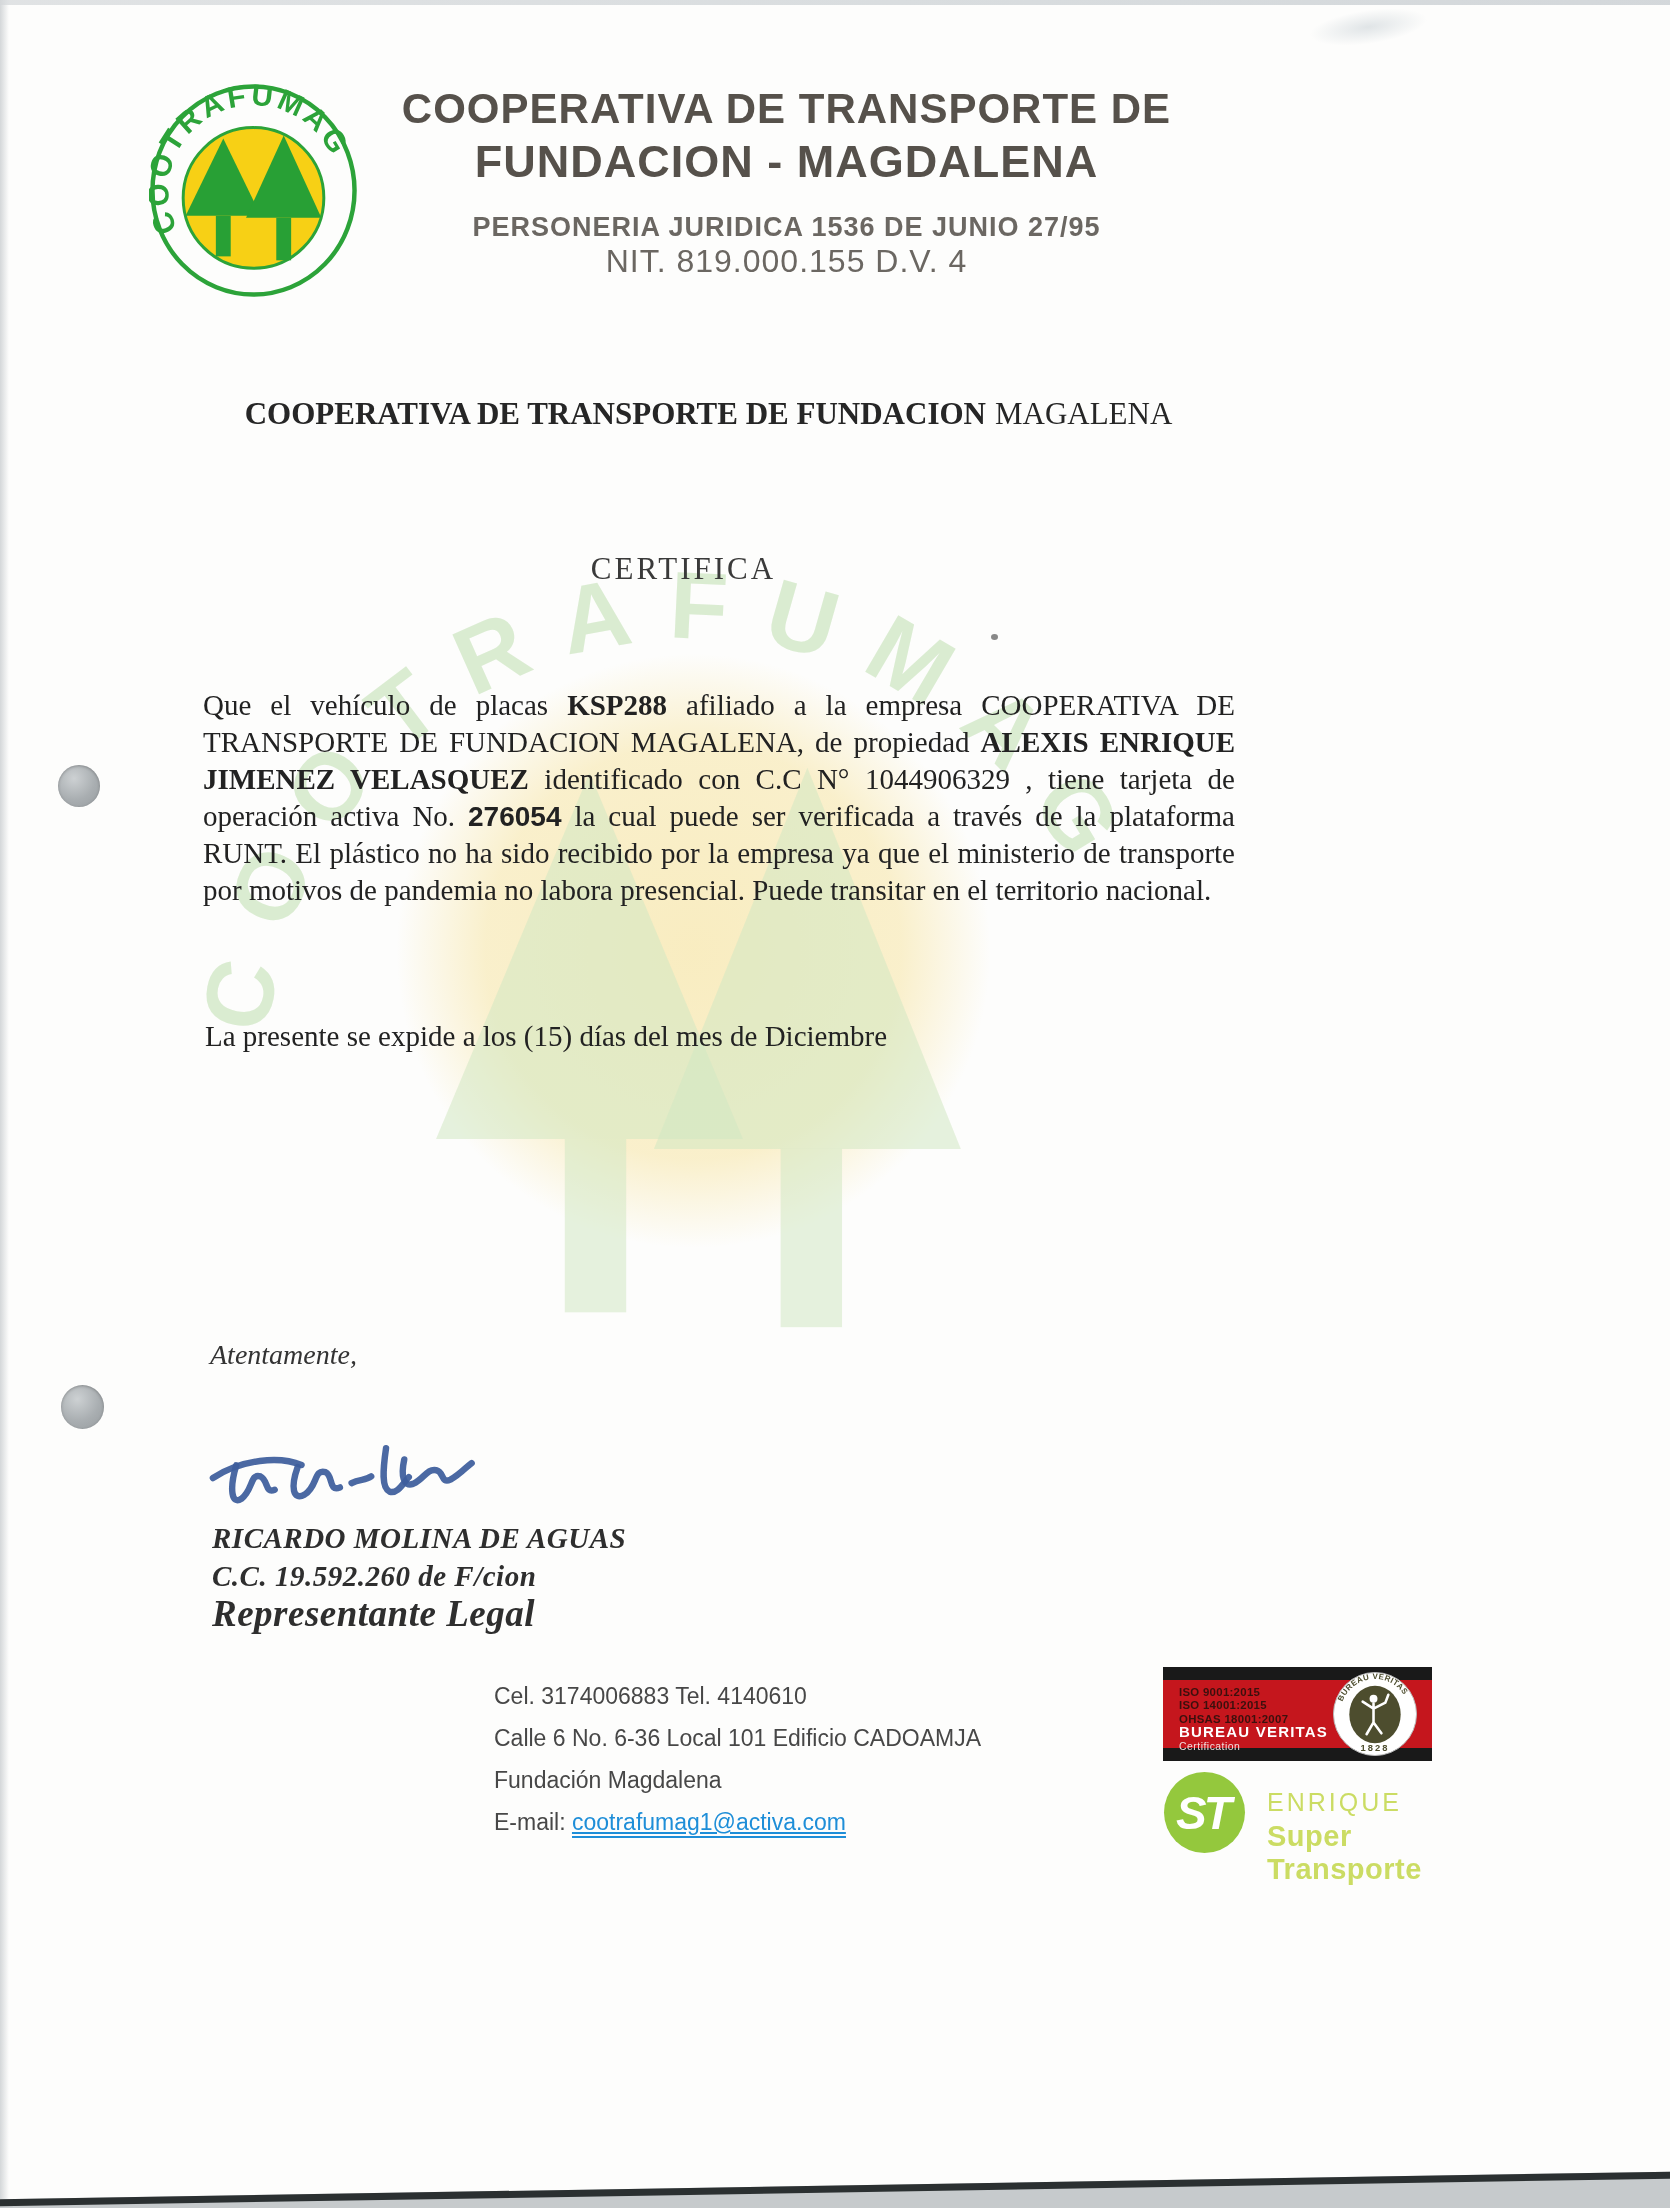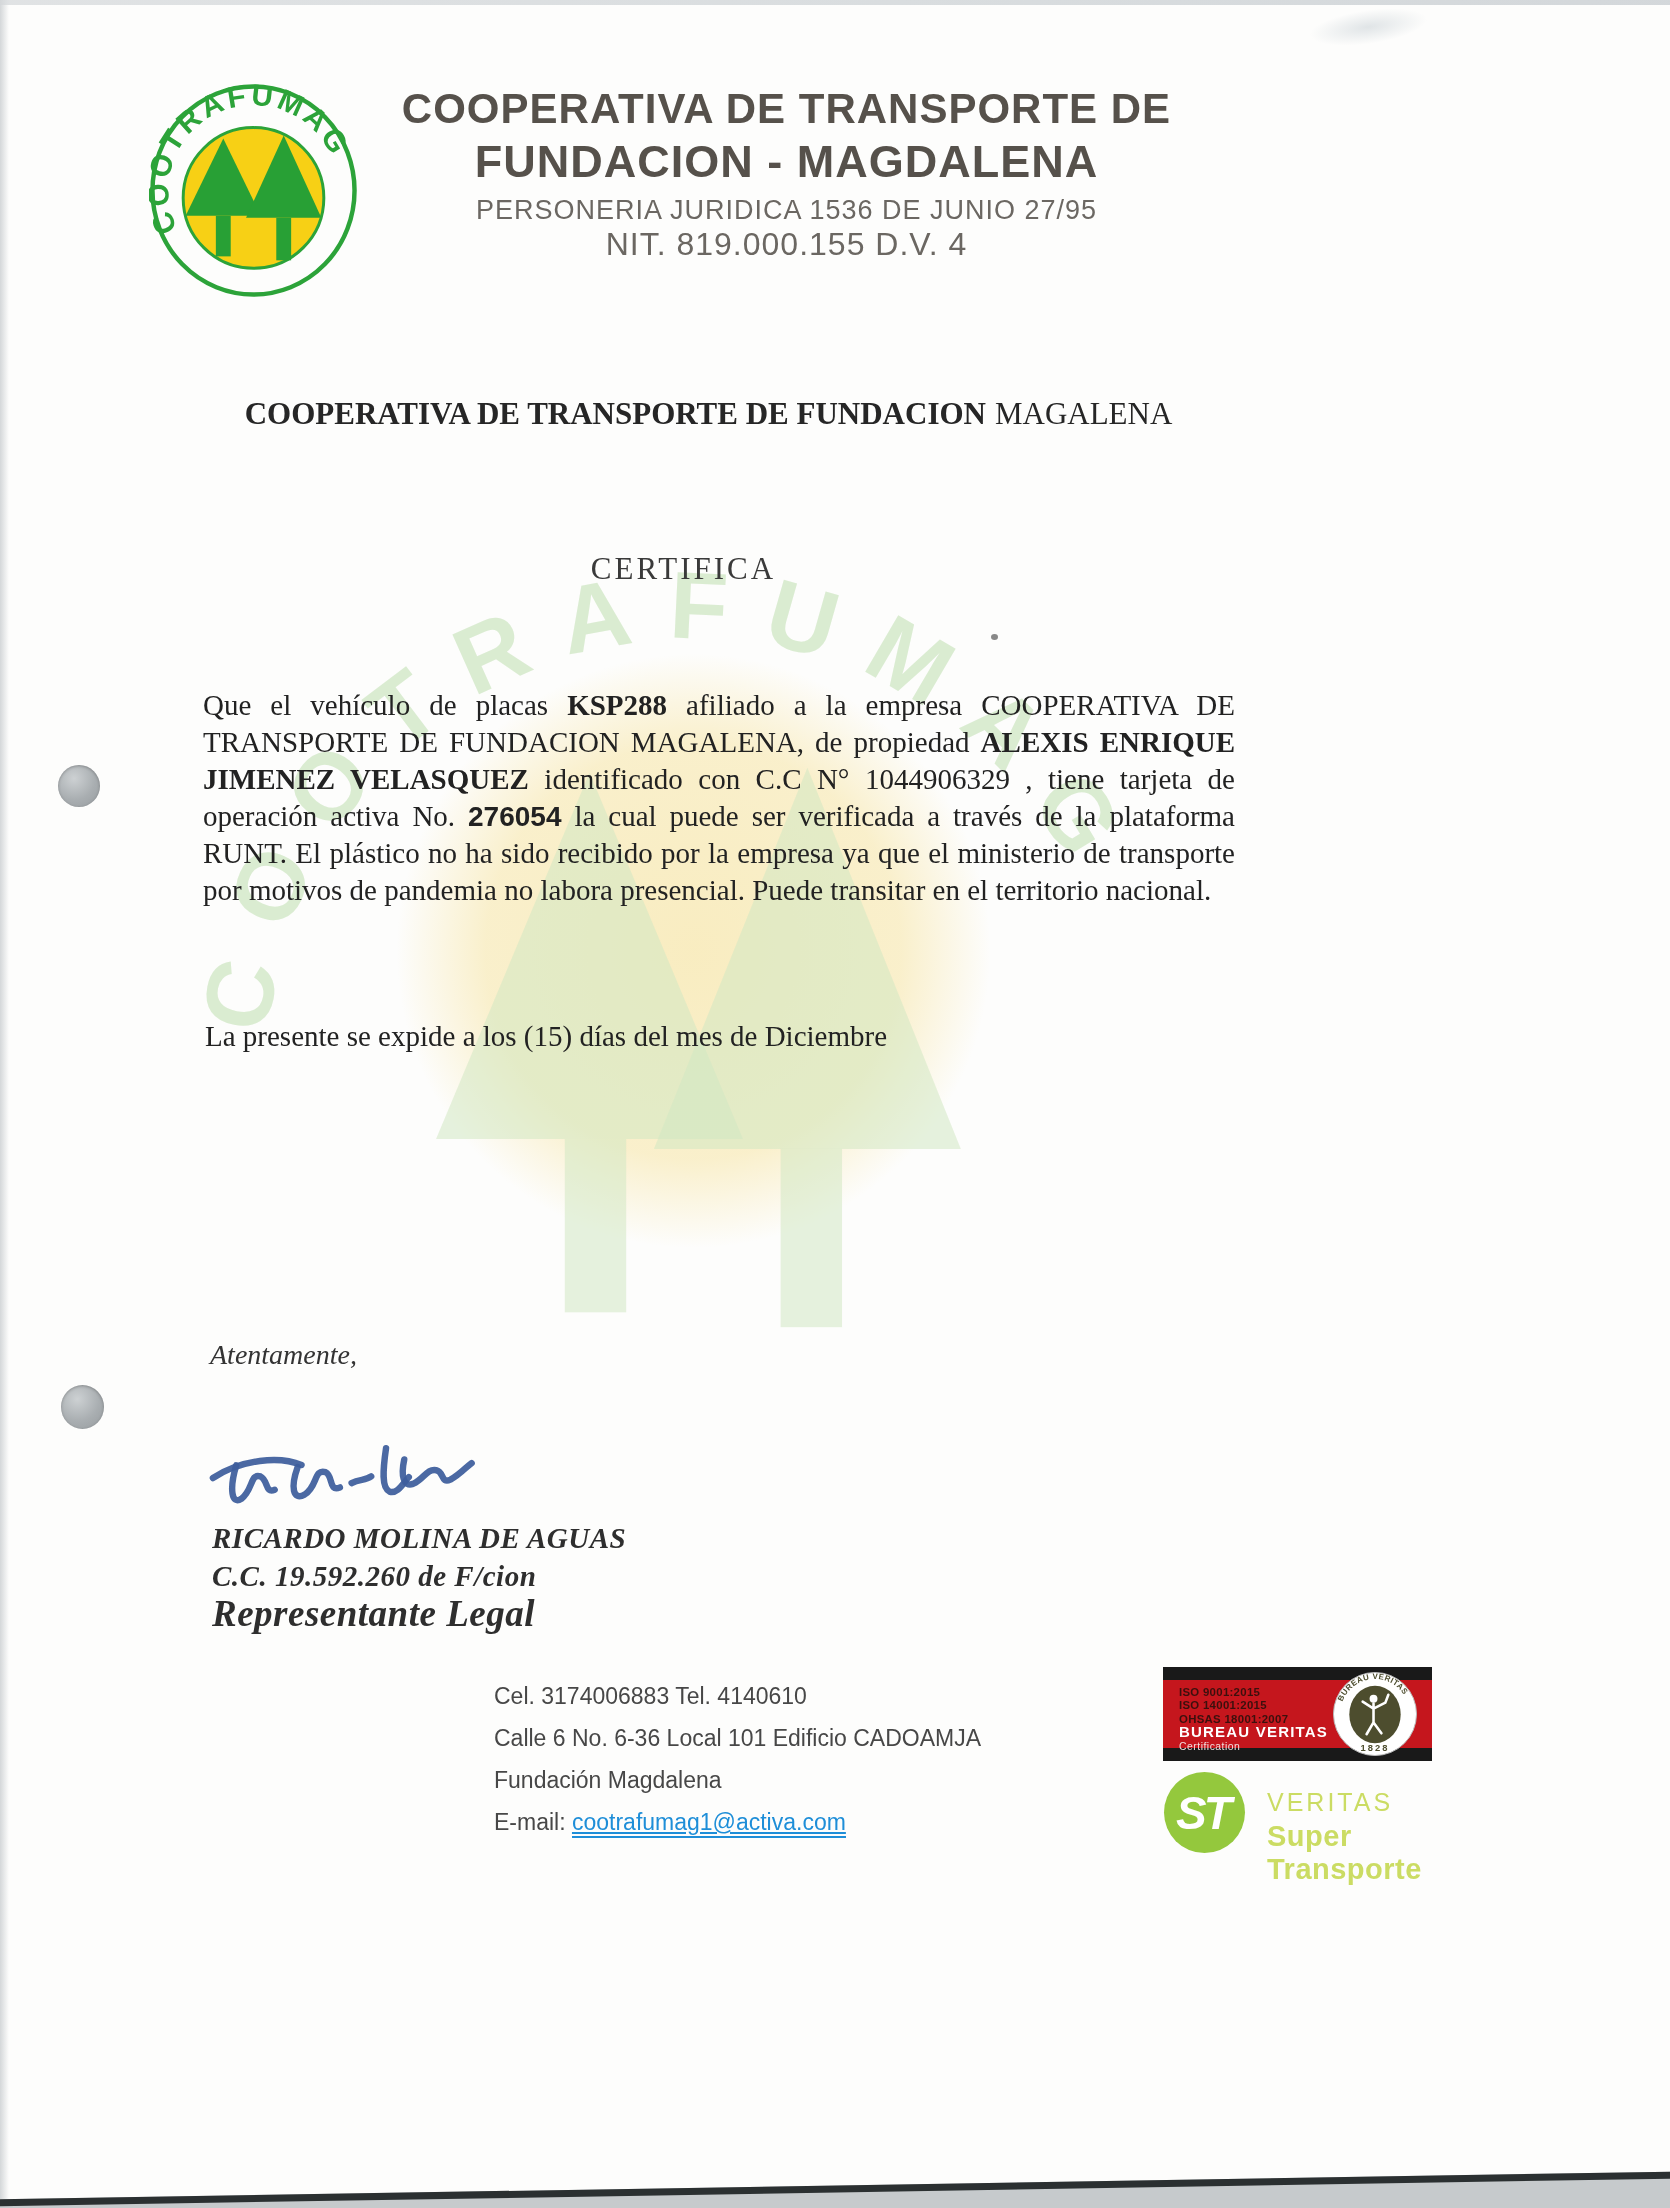--- a/index.html
+++ b/index.html
@@ -45,21 +45,21 @@
   .logo-ring{fill:none;stroke:var(--logo-green);stroke-width:4.5;}
   .logo-yellow{fill:var(--logo-yellow);stroke:var(--logo-green);stroke-width:3;}
   .logo-tree{fill:#28a035;}
   .logo-arc-text{font-family:"Liberation Sans",sans-serif;font-weight:700;font-size:30px;
     fill:var(--logo-green);letter-spacing:3.5px;}
 
   .header-block{position:absolute;left:341px;top:83px;width:891px;text-align:center;z-index:2;
     font-family:"Liberation Sans",sans-serif;}
   .org-line1{font-size:42px;font-weight:700;letter-spacing:1px;color:#56514b;line-height:51px;}
   .org-line2{font-size:45px;font-weight:700;letter-spacing:1px;color:#56514b;line-height:55px;}
-  .org-sub{font-size:27px;font-weight:400;letter-spacing:1px;color:#6b6762;line-height:35px;margin-top:4px;}
+  .org-sub{font-size:27px;font-weight:700;letter-spacing:1px;color:#6b6762;line-height:35px;margin-top:21px;}
   .org-sub2{font-size:32px;font-weight:400;letter-spacing:1px;color:#6b6762;line-height:33px;}
 
   
   .doc-title{position:absolute;left:149px;top:394px;width:1119px;text-align:center;z-index:2;
     font-size:31px;line-height:40px;color:#262626;}
   .doc-title .b{font-weight:700;}
   .doc-title .r{font-weight:400;margin-left:9px;}
   .doc-title-nit{font-weight:700;}
 
   .certifica{position:absolute;left:149px;top:551px;width:1069px;text-align:center;z-index:2;
@@ -223,19 +223,19 @@
       <path class="figure" d="M42,33 L42,52 M42,52 L35,64 M42,52 L50,63 M42,38 L31,31 M42,38 L54,32 M54,32 L57,24"></path>
       <text class="bv-seal-text"><textPath href="#bvArc" startOffset="2">BUREAU VERITAS</textPath></text>
       <text class="bv-seal-year" x="43.5" y="81">1828</text>
     </svg>
   </div>
 
   <div class="st-badge">
     <div class="st-circle">
       <span class="st-abbr">ST</span>
     </div>
-    <div class="st-vigilado">VERITAS</div>
+    <div class="st-vigilado">ENRIQUE</div>
     <div class="st-name">Super Transporte</div>
   </div>
 
   <div class="scan-bottom"></div>
 </div>
 
 
 </body></html>

